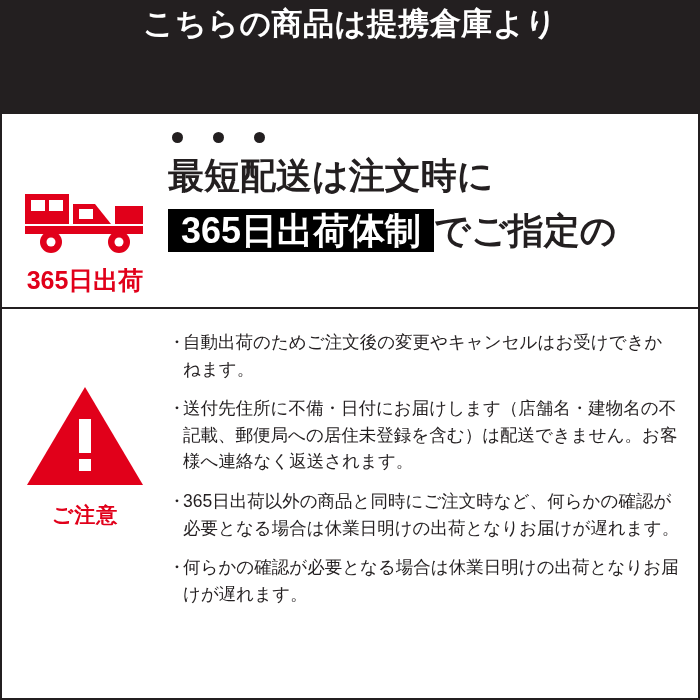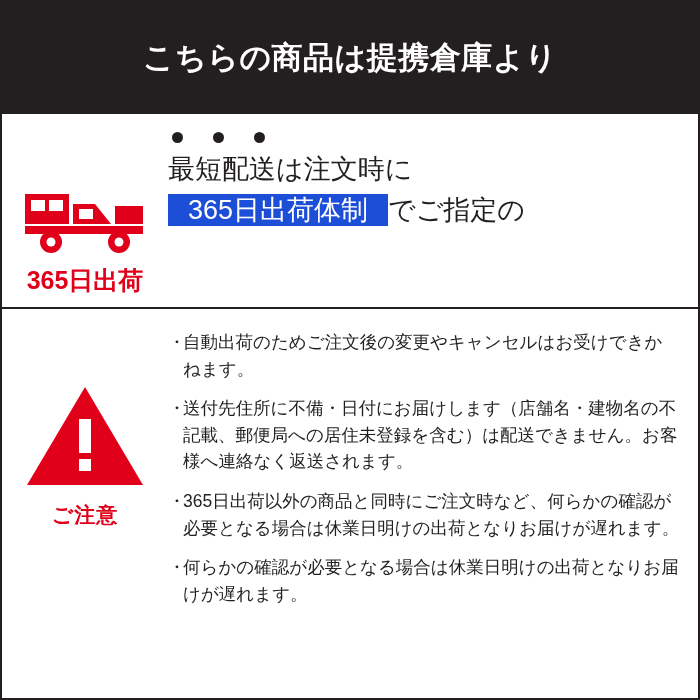--- a/index.html
+++ b/index.html
@@ -25,21 +25,20 @@
 
   
   .header {
     background: #231f20;
     color: #ffffff;
     height: 112px;
     min-height: 112px;
     display: flex;
     flex-direction: column;
     align-items: center;
-    justify-content: center;
     text-align: center;
     letter-spacing: 0.5px;
   }
   .header-line {
     font-size: 31px;
     font-weight: bold;
     line-height: 1.42;
     white-space: nowrap;
   }
 
@@ -85,29 +84,29 @@
     margin-bottom: 6px;
   }
   .dot {
     width: 11px;
     height: 11px;
     background: #231f20;
     border-radius: 50%;
   }
   .d-line {
     color: #231f20;
-    font-size: 27px;
-    font-weight: normal;
+    font-size: 36px;
+    font-weight: bold;
     line-height: 1.52;
     white-space: nowrap;
   }
   .hl {
-    background: #1d4ed8;
+    background: #000000;
     color: #ffffff;
-    padding: 1px 20px;
+    padding: 1px 13px;
   }
   .note {
     margin-top: 12px;
     font-size: 15.5px;
     color: #231f20;
     line-height: 1.45;
     white-space: nowrap;
   }
 
   

